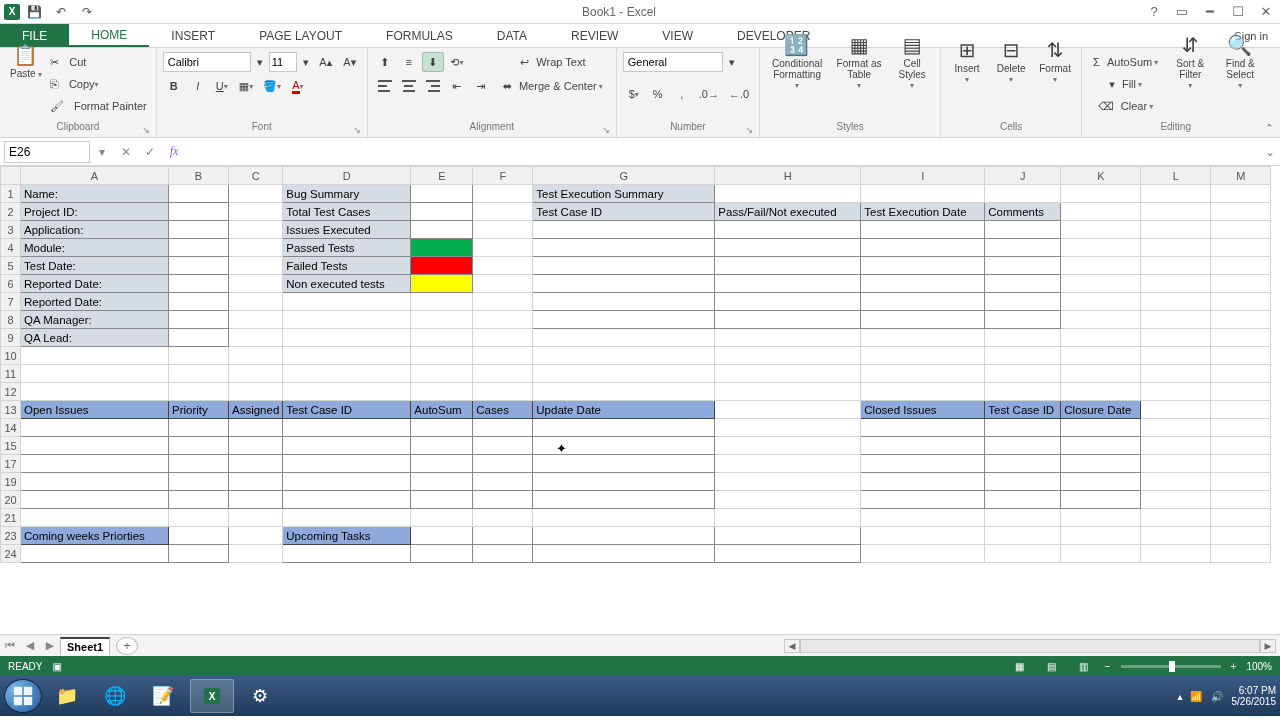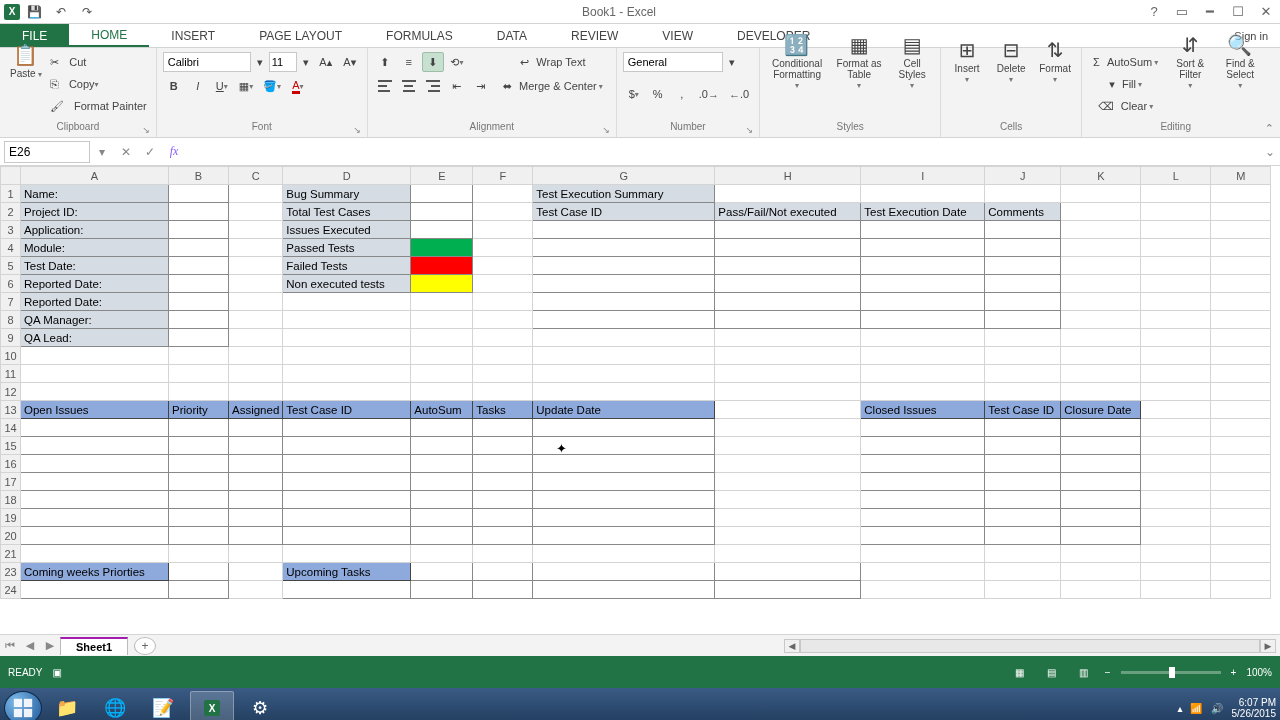--- a/index.html
+++ b/index.html
@@ -65,28 +65,28 @@
 td.boxed { border: 1px solid #888 !important; background: #fff; }
 td.green { background: #00b050; border: 1px solid #888 !important; }
 td.red { background: #ff0000; border: 1px solid #888 !important; }
 td.yellow { background: #ffff00; border: 1px solid #888 !important; }
 
 .cursor-marker { position: absolute; left: 556px; top: 275px; font-size: 13px; color: #000; pointer-events: none; }
 
 
 .sheettabs { height: 22px; border-top: 1px solid #d4d4d4; background: #f3f3f3; display: flex; align-items: center; font-size: 11px; }
 .sheettabs .nav { width: 20px; text-align: center; color: #888; }
-.sheet-tab { padding: 2px 15px; background: #fff; border: 1px solid #bbb; border-bottom: none; border-top: 2px solid #a21caf; font-weight: bold; }
+.sheet-tab { padding: 2px 6px; background: #fff; border: 1px solid #bbb; border-bottom: none; border-top: 2px solid #404040; font-weight: bold; }
 .addsheet { width: 22px; height: 18px; margin-left: 6px; border: 1px solid #bbb; border-radius: 50%; display: flex; align-items: center; justify-content: center; color: #666; background: #fff; font-size: 12px; }
 .sheettabs .hscroll { flex: 1; display: flex; align-items: center; justify-content: flex-end; padding-right: 4px; gap: 0; }
 .hscroll .track { width: 460px; height: 14px; background: #e8e8e8; border: 1px solid #c8c8c8; }
 .hscroll .arrow { width: 16px; height: 14px; border: 1px solid #c8c8c8; background: #f0f0f0; display: flex; align-items: center; justify-content: center; font-size: 9px; color: #666; }
 
 
-.statusbar { height: 32px; background: #217346; color: #fff; display: flex; align-items: center; font-size: 10px; padding: 0 8px; gap: 10px; }
+.statusbar { height: 20px; background: #217346; color: #fff; display: flex; align-items: center; font-size: 10px; padding: 0 8px; gap: 10px; }
 .statusbar .spacer { flex: 1; }
 .statusbar .viewbtn { width: 22px; height: 16px; display: flex; align-items: center; justify-content: center; }
 .zoom-slider { width: 100px; height: 3px; background: #6aa07f; position: relative; }
 .zoom-slider .thumb { position: absolute; left: 48px; top: -4px; width: 6px; height: 11px; background: #fff; }
 
 
 .taskbar { height: 40px; background: linear-gradient(#3a5b84, #1f3a5a); display: flex; align-items: center; padding: 0 4px; gap: 4px; }
 .start-orb { width: 38px; height: 34px; border-radius: 50%; background: radial-gradient(circle at 30% 30%, #7db9e8, #1e5799); border: 1px solid #0d2a4a; display: flex; align-items: center; justify-content: center; }
 .start-orb svg { width: 22px; height: 22px; }
 .task-icn { width: 44px; height: 34px; border-radius: 2px; display: flex; align-items: center; justify-content: center; font-size: 18px; color: #fff; }
@@ -532,21 +532,21 @@
           <td></td>
           <td></td>
         </tr>
     <tr>
           <th class="rowhdr">13</th>
       <td class="header2">Open Issues</td>
       <td class="header2">Priority</td>
       <td class="header2">Assigned</td>
       <td class="header2">Test Case ID</td>
       <td class="header2">AutoSum</td>
-      <td class="header2">Tasks</td>
+      <td class="header2">Cases</td>
       <td class="header2">Update Date</td>
       <td></td>
       <td class="header2">Closed Issues</td>
       <td class="header2">Test Case ID</td>
       <td class="header2">Closure Date</td>
       <td></td>
           <td></td>
         </tr>
     <tr>
           <th class="rowhdr">14</th>
@@ -574,53 +574,21 @@
           <td class="boxed"></td>
           <td class="boxed"></td>
           <td></td>
           <td class="boxed"></td>
           <td class="boxed"></td>
           <td class="boxed"></td>
           <td></td>
           <td></td>
         </tr>
     <tr>
-          <th class="rowhdr">16</th>
-          <td class="boxed"></td>
-          <td class="boxed"></td>
-          <td class="boxed"></td>
-          <td class="boxed"></td>
-          <td class="boxed"></td>
-          <td class="boxed"></td>
-          <td class="boxed"></td>
-          <td></td>
-          <td class="boxed"></td>
-          <td class="boxed"></td>
-          <td class="boxed"></td>
-          <td></td>
-          <td></td>
-        </tr>
-    <tr>
           <th class="rowhdr">17</th>
-          <td class="boxed"></td>
-          <td class="boxed"></td>
-          <td class="boxed"></td>
-          <td class="boxed"></td>
-          <td class="boxed"></td>
-          <td class="boxed"></td>
-          <td class="boxed"></td>
-          <td></td>
-          <td class="boxed"></td>
-          <td class="boxed"></td>
-          <td class="boxed"></td>
-          <td></td>
-          <td></td>
-        </tr>
-    <tr>
-          <th class="rowhdr">18</th>
           <td class="boxed"></td>
           <td class="boxed"></td>
           <td class="boxed"></td>
           <td class="boxed"></td>
           <td class="boxed"></td>
           <td class="boxed"></td>
           <td class="boxed"></td>
           <td></td>
           <td class="boxed"></td>
           <td class="boxed"></td>

